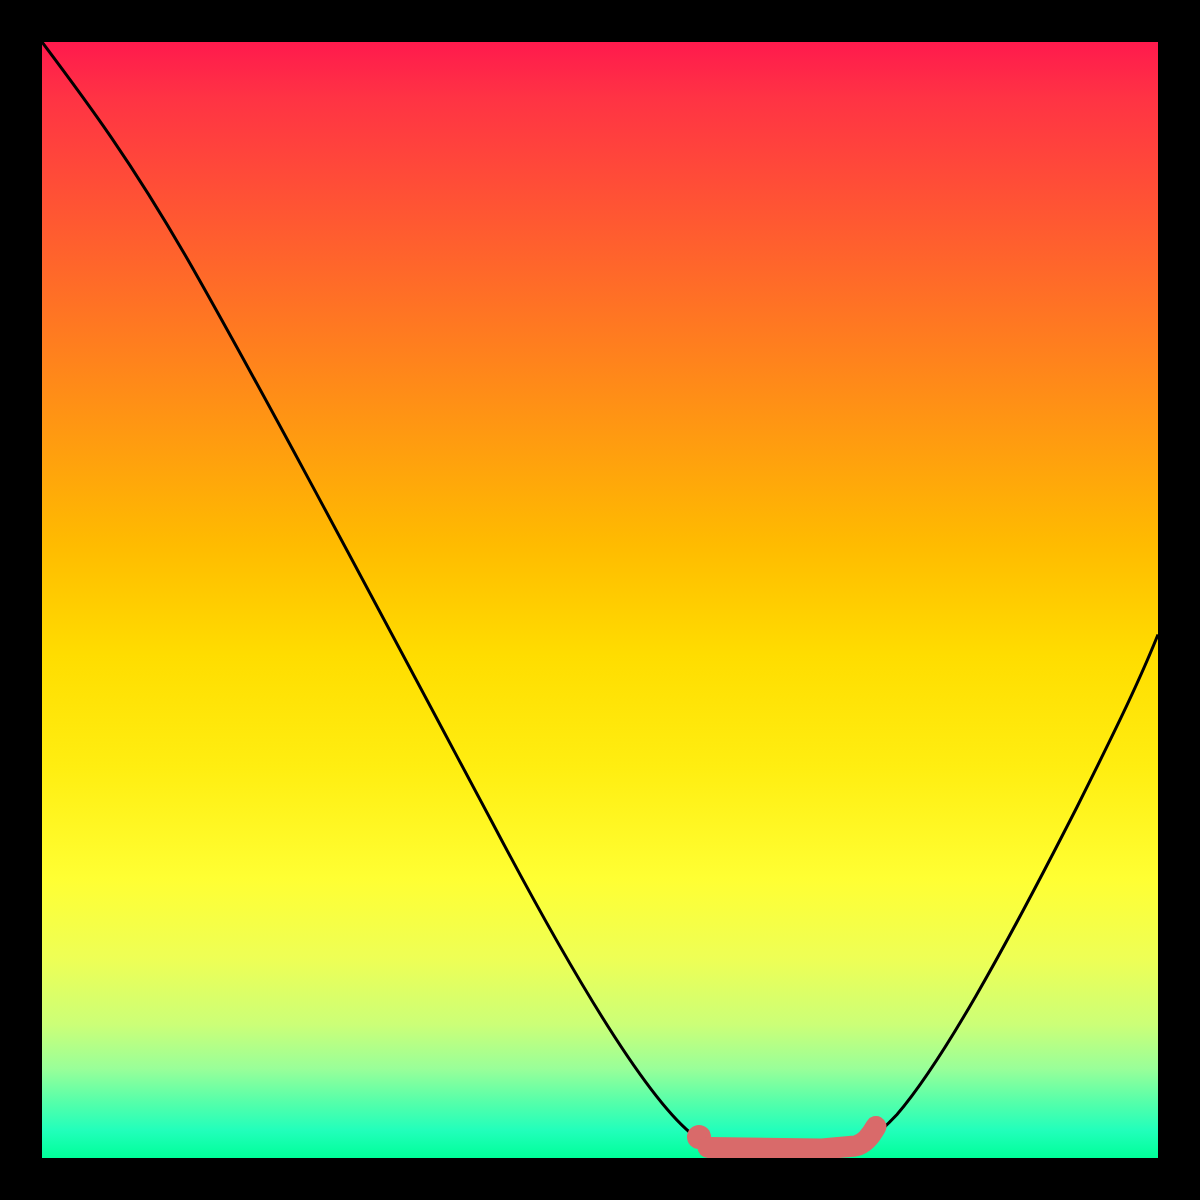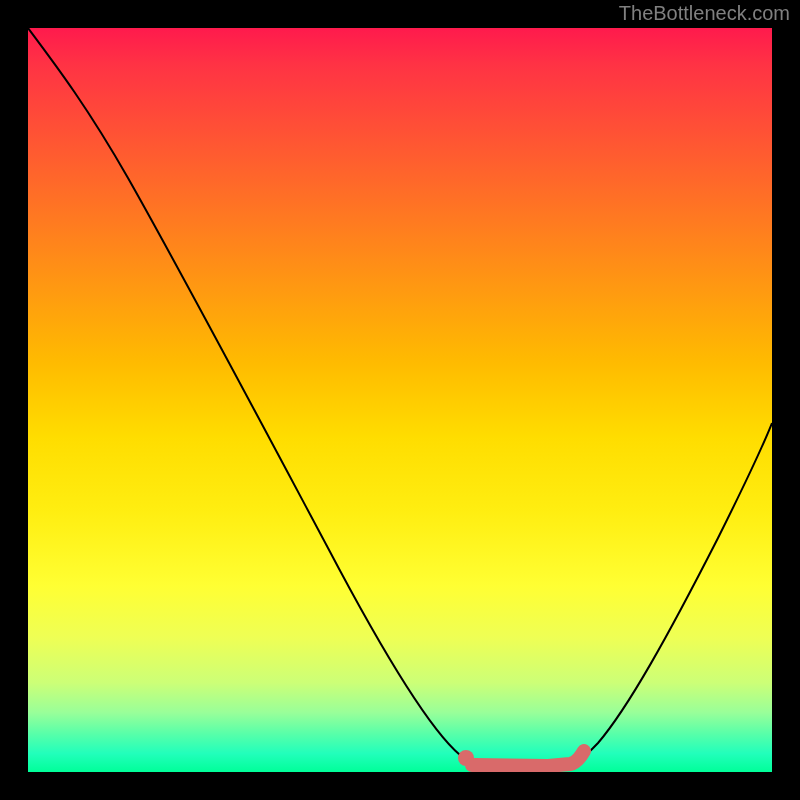--- a/index.html
+++ b/index.html
@@ -61,21 +61,20 @@
   .curve-path {
     stroke: #000;
     stroke-width: 2;
     fill: none;
   }
 </style>
 </head>
 <body>
 
 <div class="container">
-  <div class="watermark">TheBottleneck.com</div>
   <div class="plot-area">
     <div class="gradient-bg"></div>
     <svg class="curve" viewBox="0 0 744 744" preserveAspectRatio="none">
       <path class="curve-path" d="M 0 0
            C 30 40, 60 80, 100 150
            C 150 238, 220 370, 300 520
            C 350 615, 400 700, 432 727
            C 445 736, 455 740, 470 741
            C 490 742, 510 742, 530 740
            C 545 738, 555 731, 570 715

